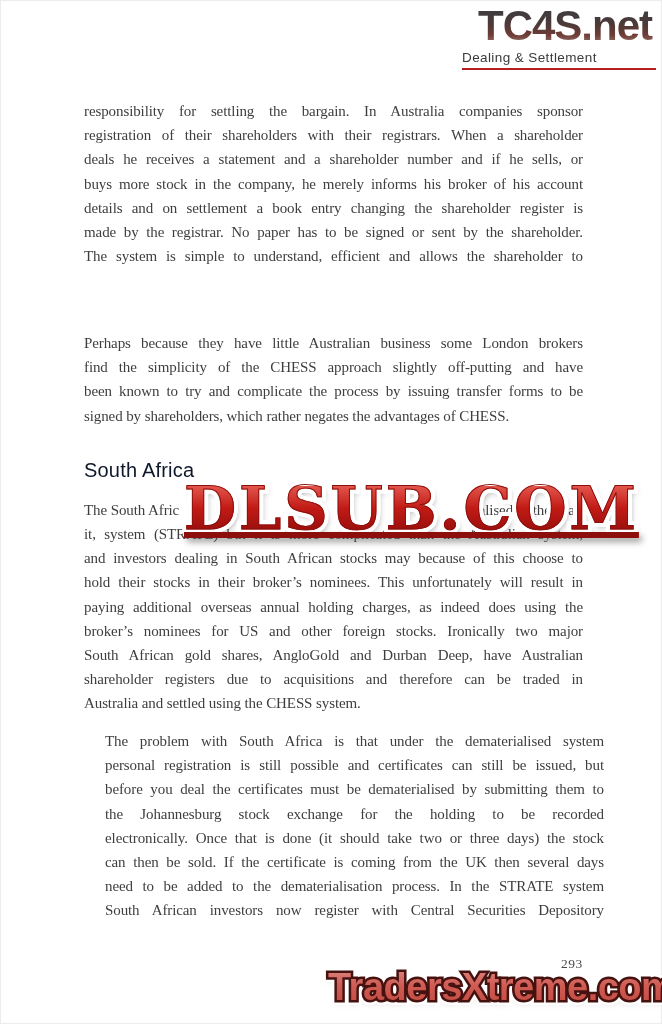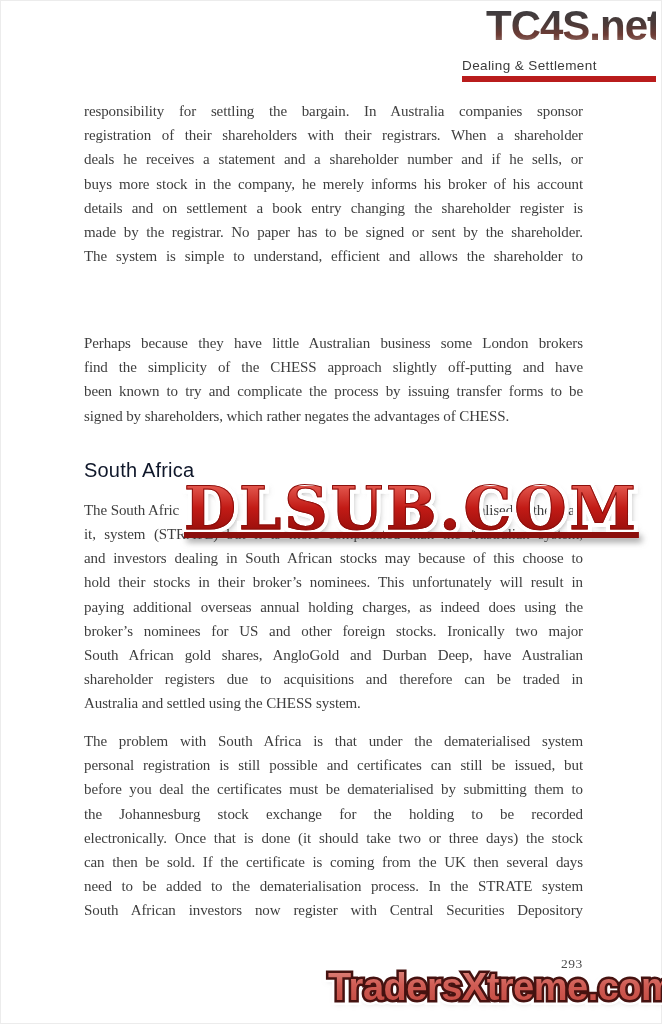--- a/index.html
+++ b/index.html
@@ -9,56 +9,56 @@
     background:#ffffff;
     overflow:hidden;
     box-shadow:inset 0 0 0 1px #ececec;
     font-family:"Liberation Serif",serif;
   }
 
   
   .hdr{position:absolute;top:6px;left:462px;width:194px;}
   .tc-logo{
     display:block;
-    margin-left:24px;
+    margin-left:16px;
     font-family:"Liberation Sans",sans-serif;
     font-weight:700;
     font-size:42px;
     line-height:40px;
     letter-spacing:-1px;
     white-space:nowrap;
     background:linear-gradient(180deg,#3d3d40 8%,#4c3a38 45%,#6e3c35 72%,#9d827b 100%);
     -webkit-background-clip:text;background-clip:text;
     color:transparent;
   }
   .tc-sub{
     display:block;
-    margin-top:12px;
+    margin-top:4px;
     font-family:"Liberation Sans",sans-serif;
     font-size:13.5px;
     letter-spacing:0.4px;
     color:#3b3b3b;
     padding-bottom:3px;
-    border-bottom:6px solid #b91c1c;
+    border-bottom:2px solid #b91c1c;
     white-space:nowrap;
   }
 
   
   .para{
     position:absolute;left:84px;width:499px;
     font-size:15px;line-height:24.2px;
     letter-spacing:-0.1px;
     color:#3e3e3e;
   }
   .para .line{text-align:justify;text-align-last:justify;height:24.2px;overflow:hidden;}
   .para .line.no-just{text-align-last:left;}
   .p1{top:99px;}
   .p2{top:331px;}
   .p3rest{top:522px;}
-  .p4{top:729px;}
+  .p4{top:729px;margin-left:21px;}
   .p3first{
     position:absolute;left:84px;top:498px;width:499px;height:24.2px;
     display:flex;justify-content:space-between;
     font-size:15px;line-height:24.2px;letter-spacing:-0.1px;color:#3e3e3e;
   }
   .heading{
     position:absolute;left:84px;top:458px;
     font-family:"Liberation Sans",sans-serif;
     font-size:20px;line-height:24px;
     letter-spacing:0.2px;

